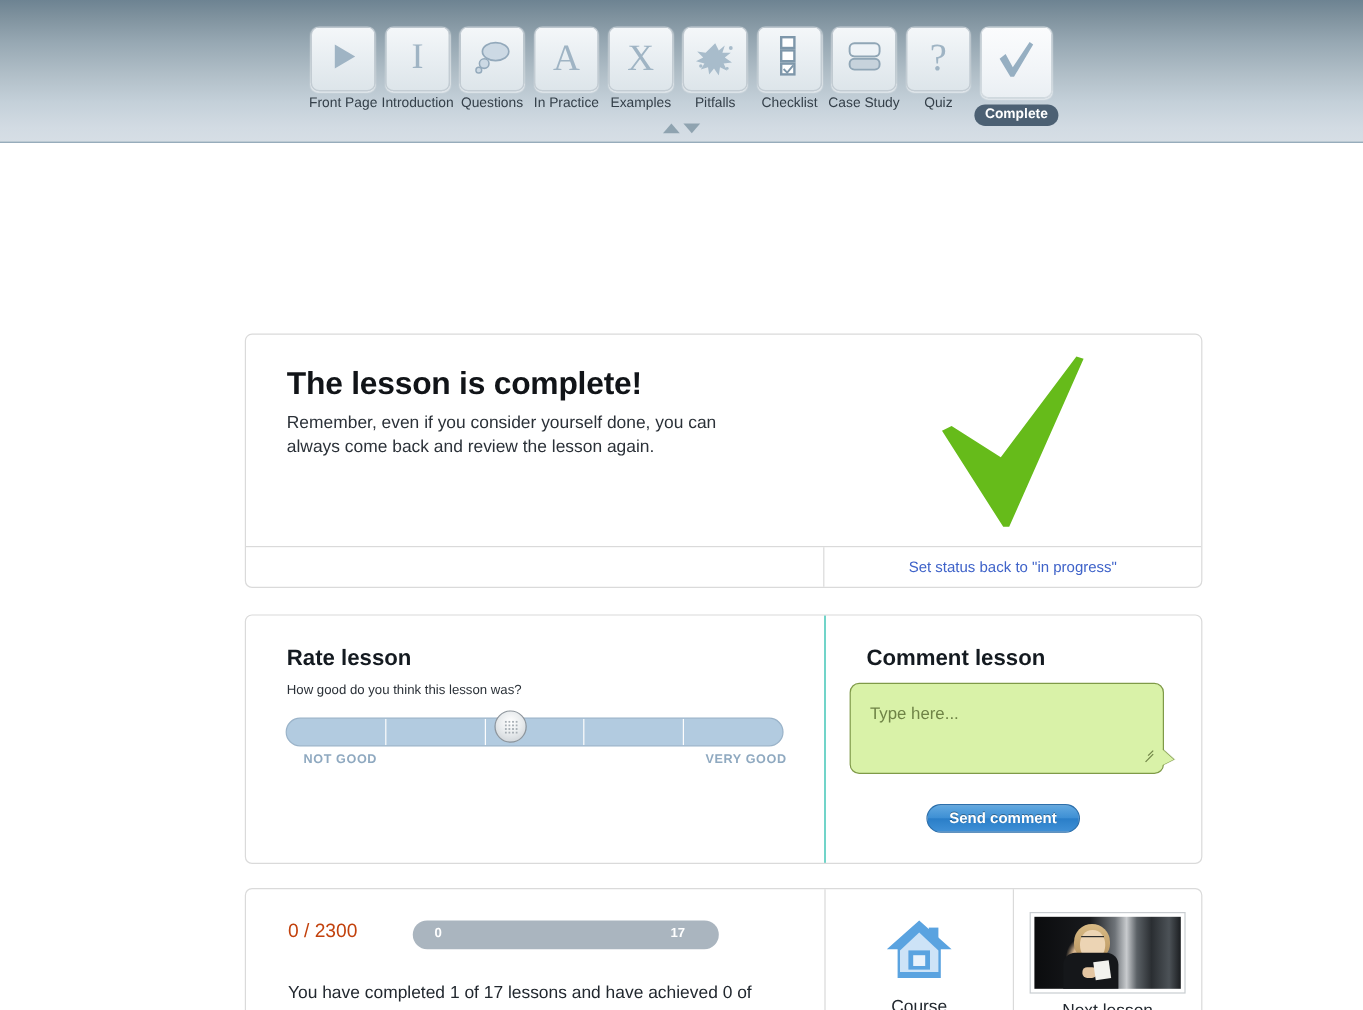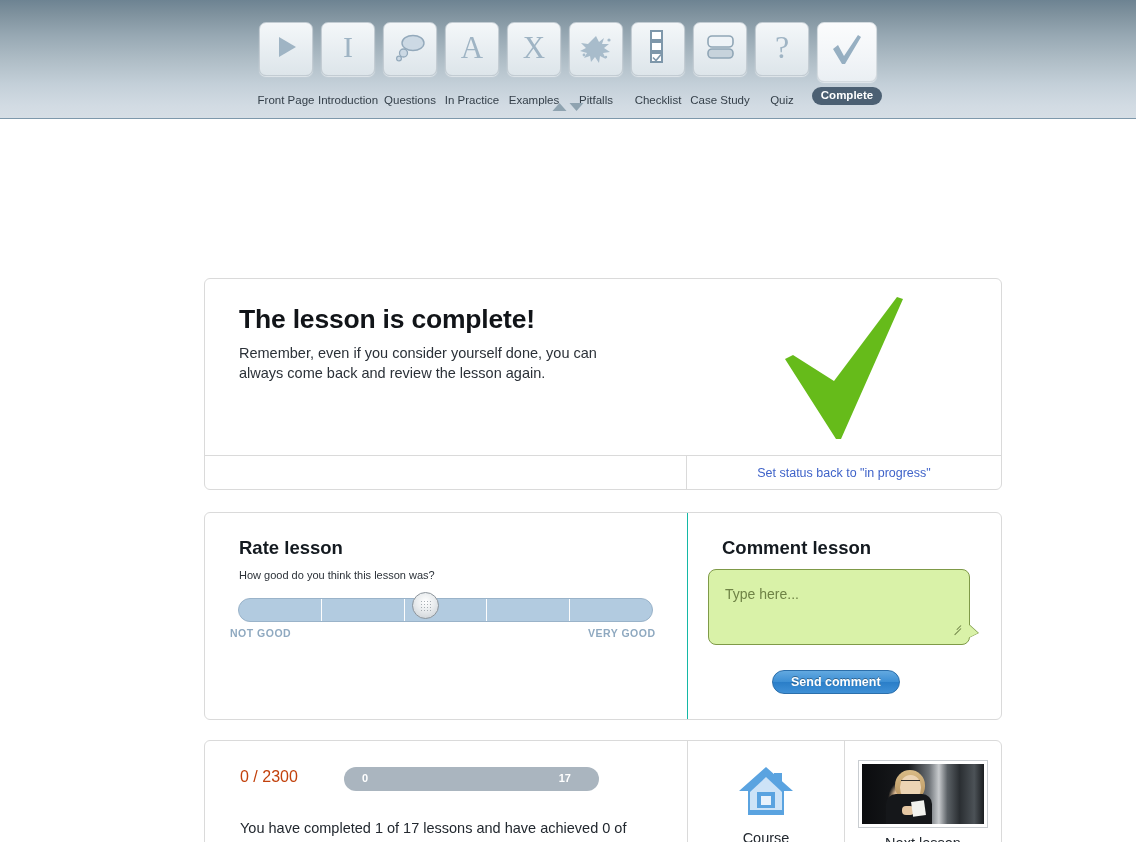--- a/index.html
+++ b/index.html
@@ -41,21 +41,21 @@
     display: flex; align-items: center; justify-content: center;
     position: relative;
   }
   .nav-tile.current {
     width: 60px; height: 60px;
     background: linear-gradient(to bottom, #fbfcfd 0%, #f2f5f8 60%, #eaeff3 100%);
     border: 1px solid #d4dbe0;
   }
   .nav-item.current { width: 64px; }
   .nav-label {
-    margin-top: 18px;
+    margin-top: 4px;
     font-size: 11.5px;
     color: #35404a;
     white-space: nowrap;
     line-height: 13px;
   }
   .nav-badge {
     margin-top: 5px;
     background: #4c6073;
     color: #ffffff;
     font-size: 11.5px;
@@ -153,21 +153,21 @@
     width: 12px; height: 12px;
     background-image: radial-gradient(#9aa2a9 0.9px, transparent 1px);
     background-size: 3px 3px;
     opacity: .85;
   }
   .scale-label {
     position: absolute; top: 114px;
     font-size: 10.5px; font-weight: bold; letter-spacing: .5px;
     color: #8fa9c0;
   }
-  .scale-left { left: 25px; }
+  .scale-left { left: 48px; }
   .scale-right { left: 383px; }
 
   
   .bubble-wrap { position: absolute; left: 20px; top: 56px; }
   .bubble {
     position: relative;
     width: 262px; height: 76px;
     background: #d9f2a8;
     border: 1px solid #7f9a48;
     border-radius: 8px;

